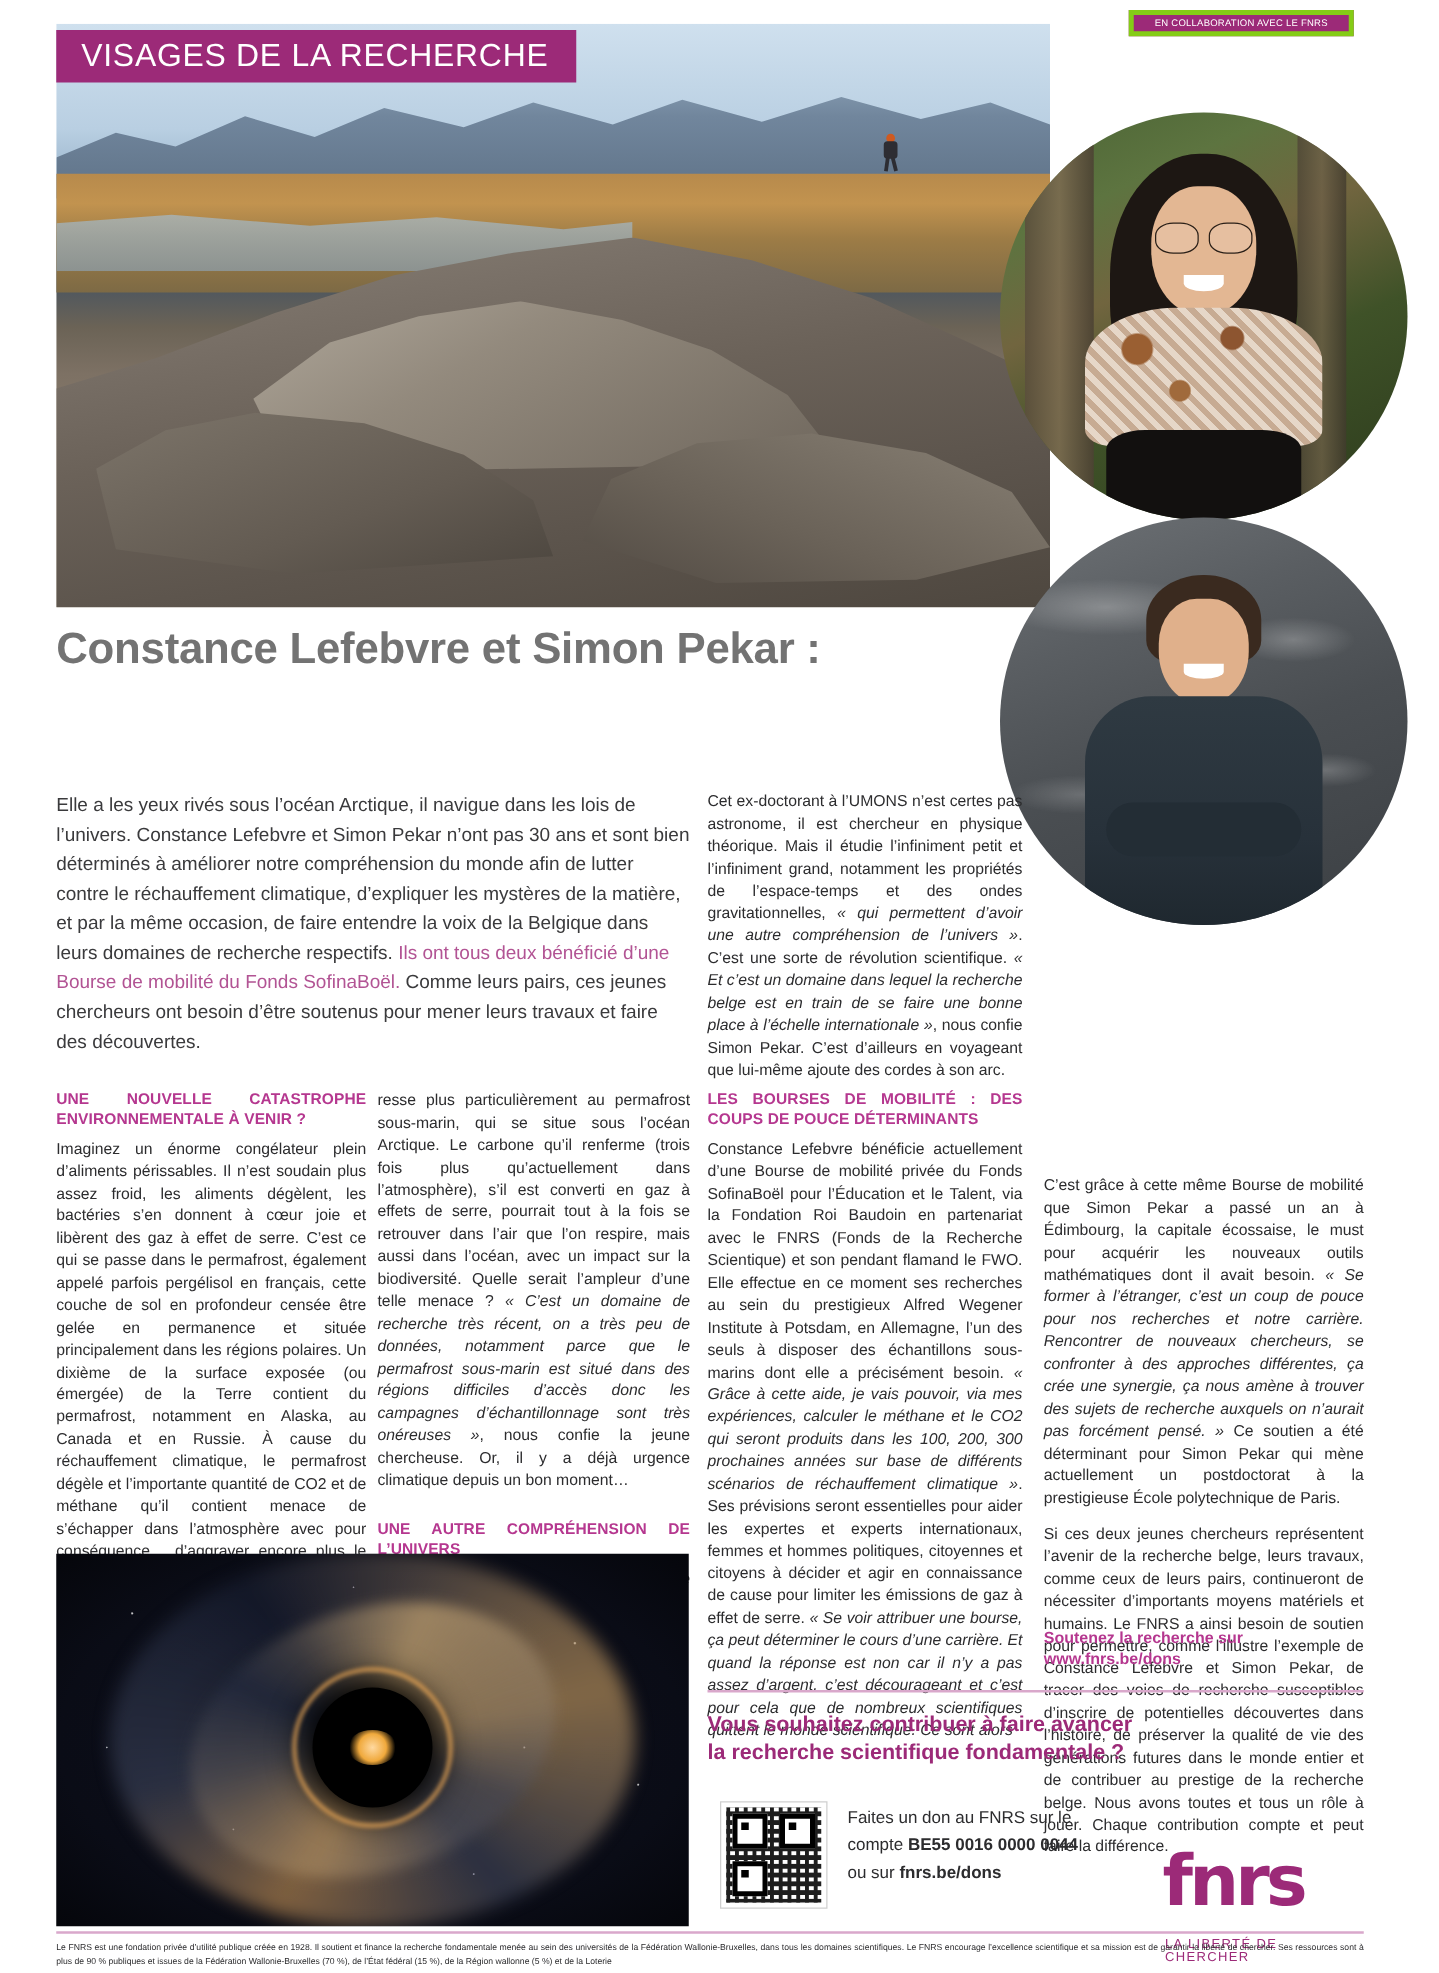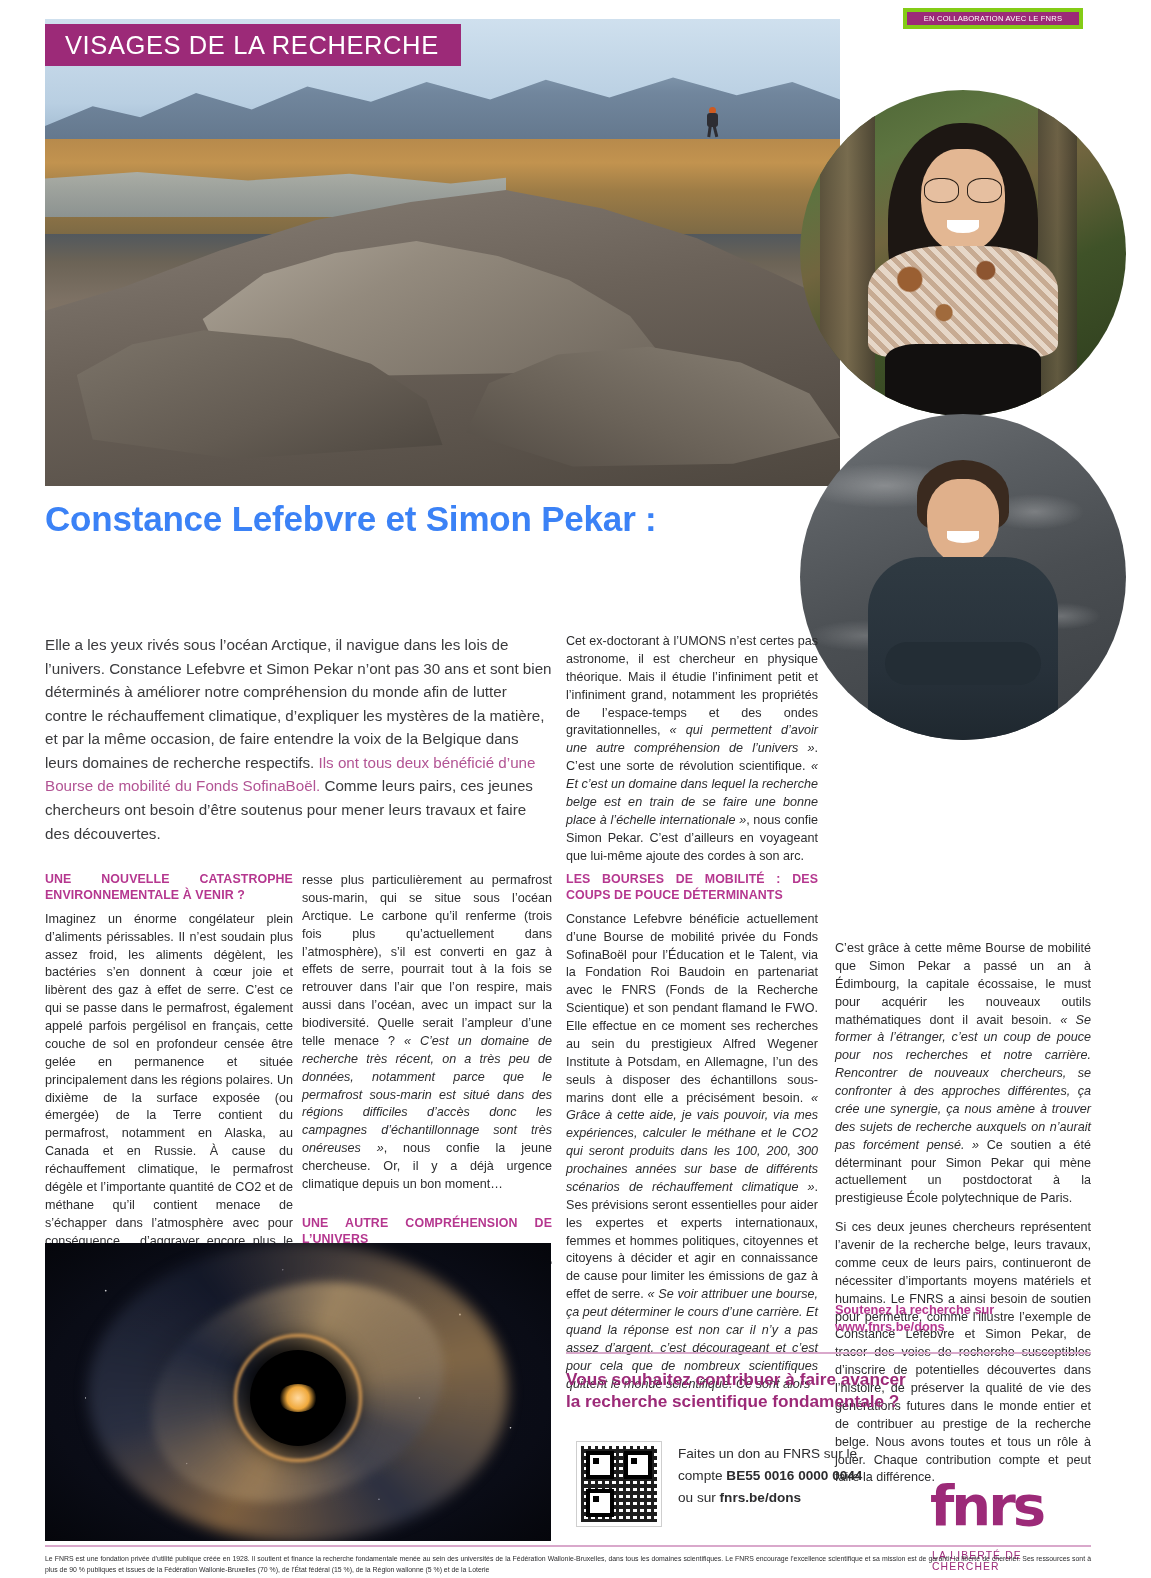--- a/index.html
+++ b/index.html
@@ -107,21 +107,21 @@
   .p2-smile2{position:absolute;left:45%;top:36%;width:10%;height:3.5%;
     background:#fff;border-radius:0 0 60% 60%;}
   .p2-body{position:absolute;left:21%;top:44%;width:58%;height:58%;
     background:linear-gradient(180deg,#2f3a42 0%,#27313a 60%,#1e272e 100%);
     border-radius:28% 28% 8% 8%;}
   .p2-arms{position:absolute;left:26%;top:70%;width:48%;height:13%;
     background:#232d35;border-radius:24px;}
 
   
   .headline{position:absolute;left:45px;top:498px;width:700px;}
-  .headline .l1{font-size:35px;font-weight:700;color:#3b82f6;line-height:1.18;letter-spacing:-.2px;}
+  .headline .l1{font-size:35px;font-weight:700;color:#737373;line-height:1.18;letter-spacing:-.2px;}
   .headline .l2{font-size:35px;font-weight:700;color:#231f20;line-height:1.18;letter-spacing:-.2px;}
 
   
   .intro{position:absolute;left:45px;top:633px;width:508px;
     font-size:15.2px;line-height:1.55;color:#3a3a3c;}
   .intro .hl{color:#b25494;}
   .intro-right{position:absolute;left:566px;top:633px;width:252px;
     font-size:12.6px;line-height:1.42;color:#2c2c2e;text-align:justify;}
   .col4-top{position:absolute;left:835px;top:724px;width:256px;
     font-size:12.6px;line-height:1.42;color:#2c2c2e;text-align:justify;}

